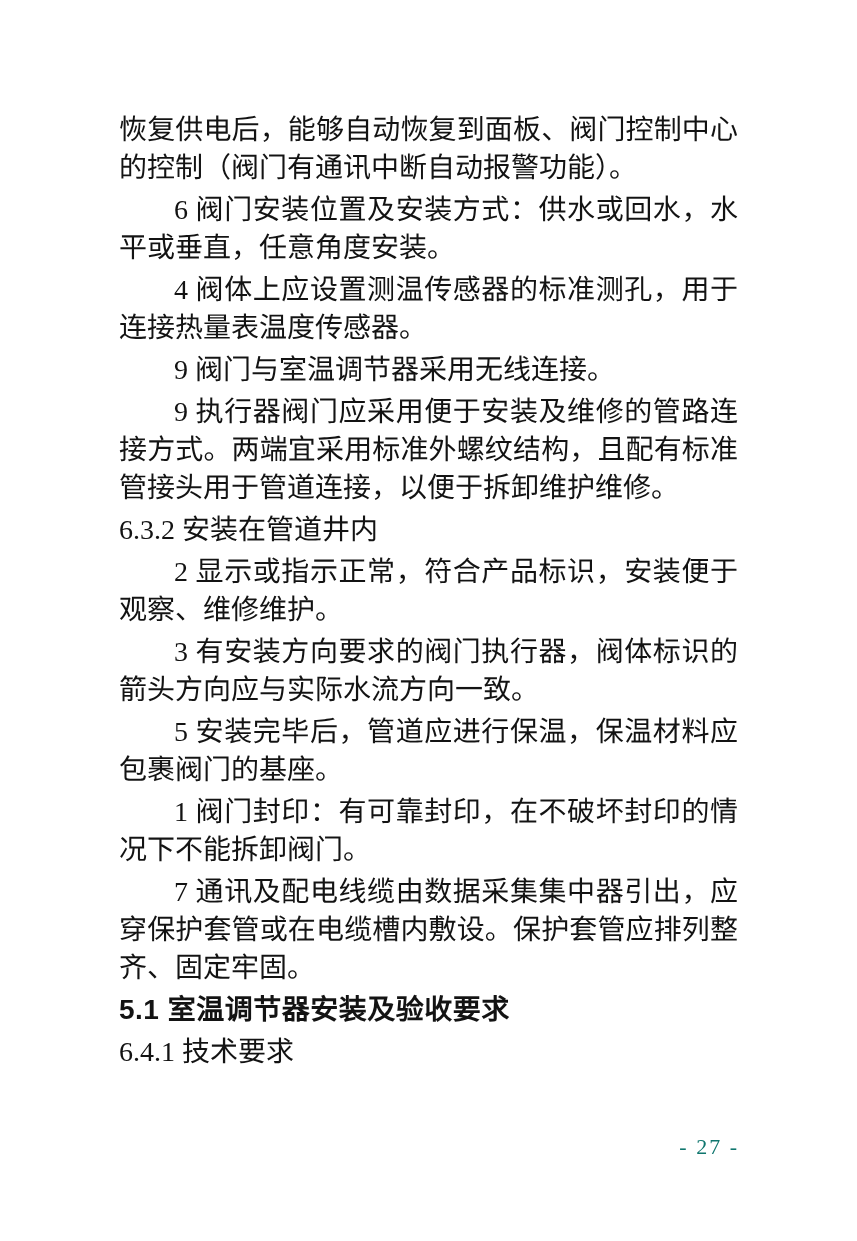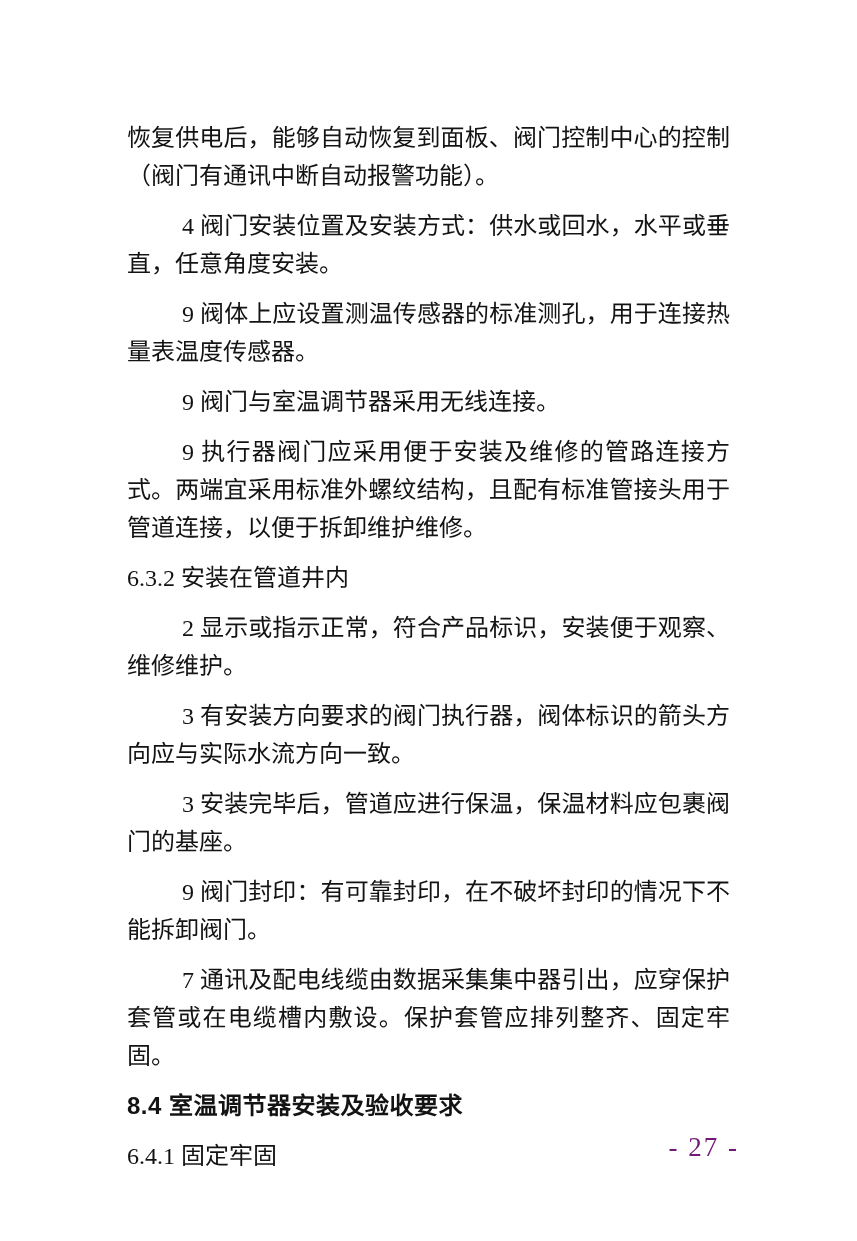--- a/index.html
+++ b/index.html
@@ -20,22 +20,22 @@
     inset: 0;
     background: #ffffff;
   }
   .content {
     position: absolute;
     left: 115px;
     top: 107px;
     width: 627px;
   }
   .content p {
-    margin: 12px;
-    font-size: 24px;
+    margin: 4px;
+    font-size: 28px;
     line-height: 38px;
     text-align: justify;
     word-break: break-all;
   }
   p.cont {
     text-indent: 0;
   }
   p.item {
     text-indent: 55px;
   }
@@ -47,39 +47,39 @@
     text-indent: 0;
     text-align: left;
     font-family: "Liberation Sans", "DejaVu Sans", sans-serif;
     font-weight: bold;
     letter-spacing: 0.5px;
   }
   .pageno {
     position: absolute;
     right: 118px;
     top: 1128px;
-    font-size: 27px;
+    font-size: 22px;
     line-height: 38px;
     letter-spacing: 2px;
-    color: #701a75;
+    color: #0f766e;
   }
 </style>
 </head>
 <body>
 
 <div class="page">
   <div class="content">
     <p class="cont">恢复供电后，能够自动恢复到面板、阀门控制中心的控制（阀门有通讯中断自动报警功能）。</p>
-    <p class="item">4 阀门安装位置及安装方式：供水或回水，水平或垂直，任意角度安装。</p>
-    <p class="item">9 阀体上应设置测温传感器的标准测孔，用于连接热量表温度传感器。</p>
+    <p class="item">6 阀门安装位置及安装方式：供水或回水，水平或垂直，任意角度安装。</p>
+    <p class="item">4 阀体上应设置测温传感器的标准测孔，用于连接热量表温度传感器。</p>
     <p class="item">9 阀门与室温调节器采用无线连接。</p>
     <p class="item">9 执行器阀门应采用便于安装及维修的管路连接方式。两端宜采用标准外螺纹结构，且配有标准管接头用于管道连接，以便于拆卸维护维修。</p>
     <p class="sec">6.3.2 安装在管道井内</p>
     <p class="item">2 显示或指示正常，符合产品标识，安装便于观察、维修维护。</p>
     <p class="item">3 有安装方向要求的阀门执行器，阀体标识的箭头方向应与实际水流方向一致。</p>
-    <p class="item">3 安装完毕后，管道应进行保温，保温材料应包裹阀门的基座。</p>
-    <p class="item">9 阀门封印：有可靠封印，在不破坏封印的情况下不能拆卸阀门。</p>
+    <p class="item">5 安装完毕后，管道应进行保温，保温材料应包裹阀门的基座。</p>
+    <p class="item">1 阀门封印：有可靠封印，在不破坏封印的情况下不能拆卸阀门。</p>
     <p class="item">7 通讯及配电线缆由数据采集集中器引出，应穿保护套管或在电缆槽内敷设。保护套管应排列整齐、固定牢固。</p>
-    <p class="sec-bold">8.4 室温调节器安装及验收要求</p>
-    <p class="sec">6.4.1 固定牢固</p>
+    <p class="sec-bold">5.1 室温调节器安装及验收要求</p>
+    <p class="sec">6.4.1 技术要求</p>
   </div>
   <div class="pageno">- 27 -</div>
 </div>
 
 </body></html>

